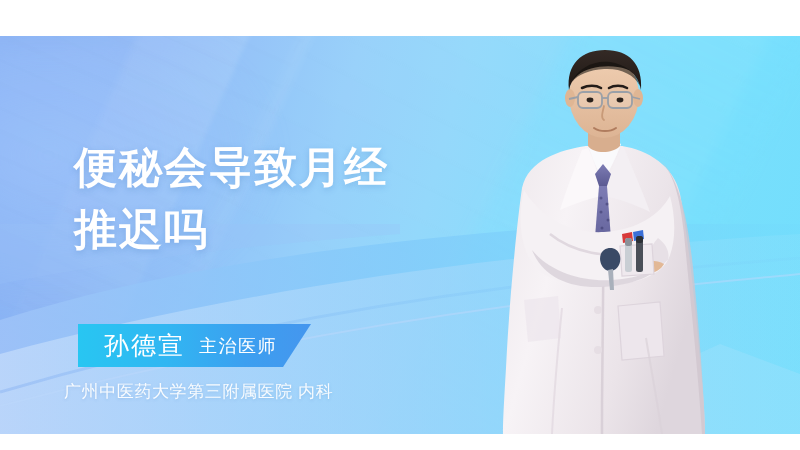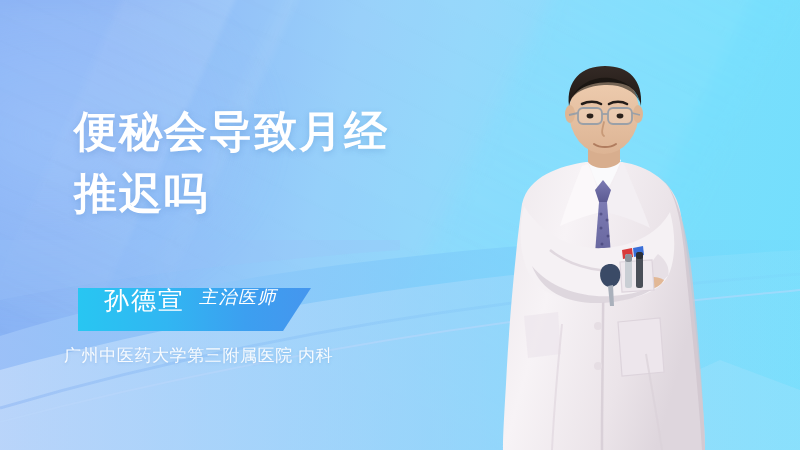--- a/index.html
+++ b/index.html
@@ -3,23 +3,24 @@
 <meta charset="utf-8">
 <style>
   html, body {
     margin: 0;
     padding: 0;
     background: #ffffff;
   }
   #stage {
     position: relative;
     width: 800px;
-    height: 450px;
+    height: 398px;
     overflow: hidden;
     font-family: "Liberation Sans", "DejaVu Sans", sans-serif;
+    margin-top: 36px;
   }
 
   
   .bg-base {
     position: absolute;
     inset: 0;
     background: linear-gradient(105deg,
         #84AEF4 0%,
         #88B3F5 14%,
         #8EC0F8 28%,
@@ -114,40 +115,39 @@
   }
 
   
   .name-banner {
     position: absolute;
     left: 78px;
     top: 288px;
     height: 43px;
     padding: 0 34px 0 26px;
     display: flex;
-    align-items: flex-start;
+    align-items: center;
     background: linear-gradient(90deg, #28C6F2 0%, #31B6F2 38%, #3C9FF0 72%, #4596EE 100%);
     clip-path: polygon(0 0, 100% 0, 88% 100%, 0 100%);
     box-sizing: border-box;
   }
   .doctor-name {
     color: #ffffff;
     font-size: 25px;
     font-weight: 500;
     letter-spacing: 2px;
     line-height: 1;
   }
   .doctor-rank {
     color: #ffffff;
     font-size: 18px;
     font-weight: 400;
     letter-spacing: 1.5px;
     margin-left: 14px;
     line-height: 1;
-    font-style: italic;
   }
   .affiliation {
     position: absolute;
     left: 64px;
     top: 344px;
     color: rgba(255,255,255,0.92);
     font-size: 17px;
     letter-spacing: 0.6px;
     text-shadow: 0 1px 3px rgba(70,130,195,0.25);
   }

